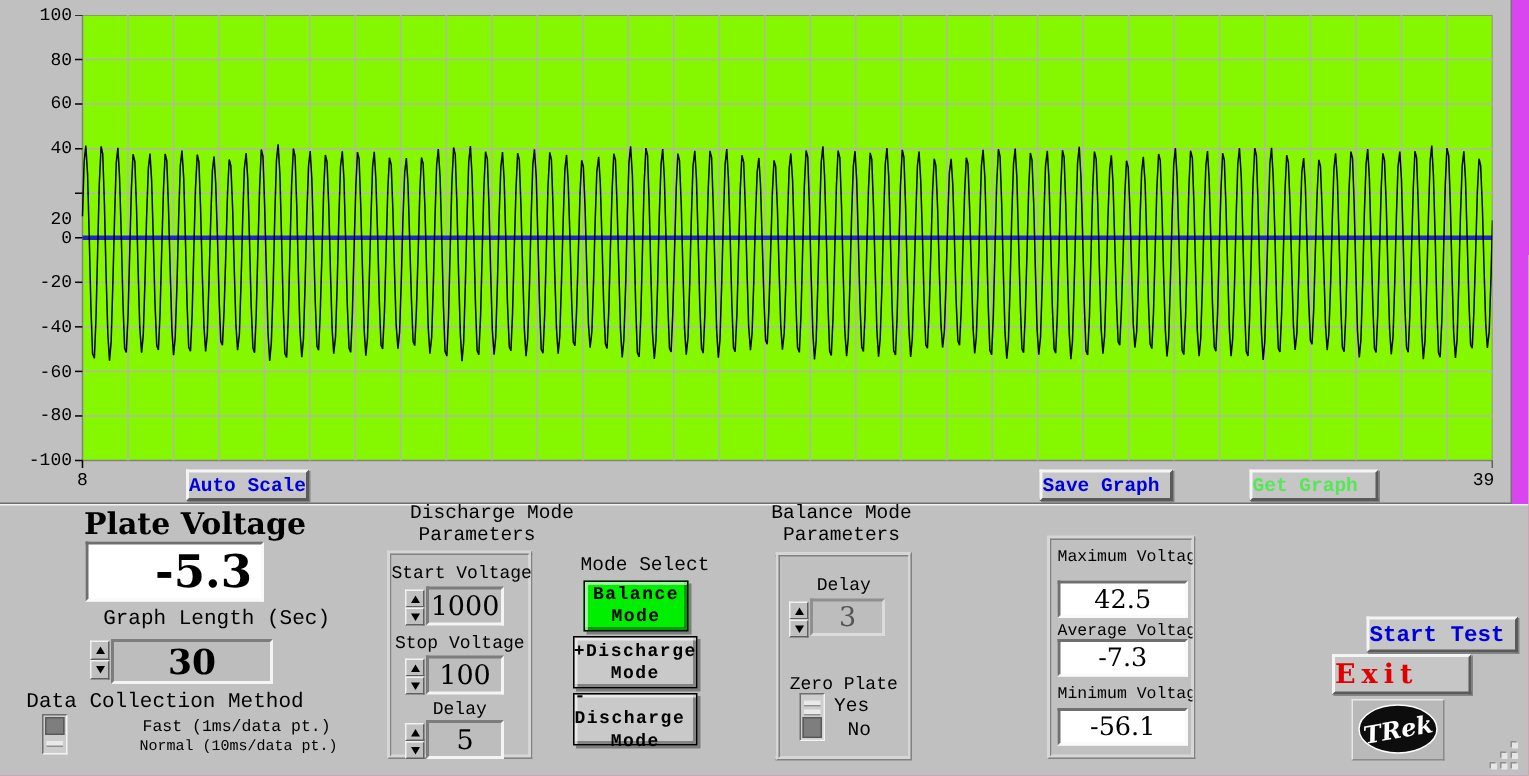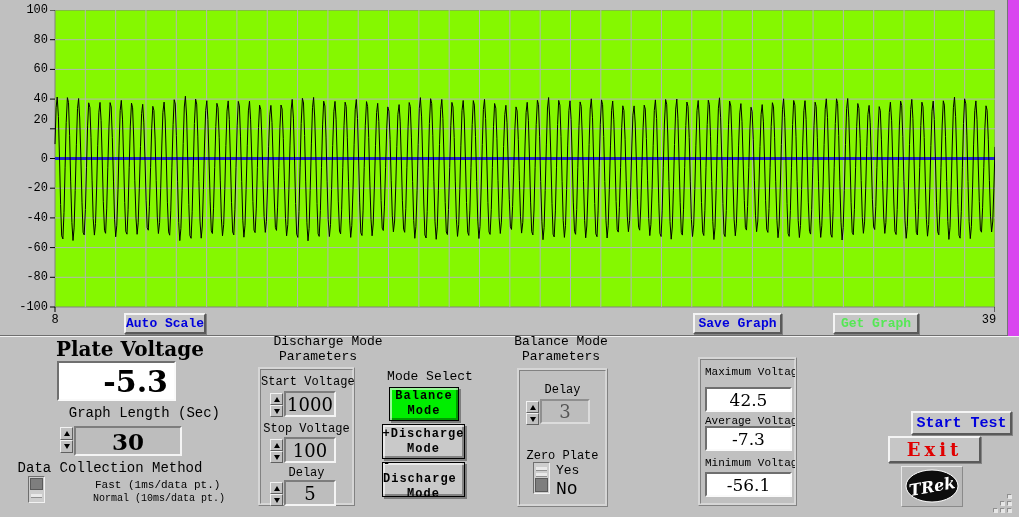--- a/index.html
+++ b/index.html
@@ -11,21 +11,21 @@
   #plot-svg{position:absolute;left:50px;top:10px;}
   .ylab{position:absolute;right:0;width:36px;text-align:right;font-size:12px;line-height:14px;}
   #y-axis-labels{position:absolute;left:10px;top:0;width:38px;height:335px;}
   .xlab{position:absolute;font-size:12px;text-align:center;}
   #x-start-label{left:47px;top:313px;width:16px;}
   #x-end-label{left:975px;top:313px;width:28px;}
   
   .btn3d{position:absolute;background:#c6c6c6;
     border-top:2px solid #f4f4f4;border-left:2px solid #f4f4f4;
     border-right:2px solid #5a5a5a;border-bottom:2px solid #5a5a5a;
-    box-shadow:1px 1px 0 #848484;display:flex;align-items:center;justify-content:center;
+    box-shadow:1px 1px 0 #848484;display:flex;align-items:center;justify-content:flex-start;
     font-weight:bold;font-size:13px;cursor:pointer;box-sizing:border-box;white-space:nowrap;}
   #auto-scale-button{left:124px;top:313px;width:82px;height:21px;}
   #save-graph-button{left:693px;top:313px;width:89px;height:21px;}
   #get-graph-button{left:833px;top:313px;width:86px;height:21px;}
   #holding-frame{position:absolute;left:554px;top:311px;width:94px;height:24px;
     border:2px solid #333;box-sizing:border-box;}
   #holding-button{position:static;width:100%;height:100%;border-width:2px;box-shadow:none;}
   
   #lower-panel{position:absolute;left:0;top:336px;width:1019px;height:181px;
     background:#c0c0c0;border-top:1px solid #f2f2f2;box-sizing:border-box;}
@@ -70,21 +70,21 @@
 <body>
 
 <div id="screen">
 
   <div id="chart-panel">
     <div id="y-axis-labels">
         <div class="ylab" style="top: 3px;">100</div>
         <div class="ylab" style="top: 32.7px;">80</div>
         <div class="ylab" style="top: 62.4px;">60</div>
         <div class="ylab" style="top: 92.1px;">40</div>
-        <div class="ylab" style="top: 113px;">20</div>
+        <div class="ylab" style="top: 139px;">20</div>
         <div class="ylab" style="top: 151.5px;">0</div>
         <div class="ylab" style="top: 181.2px;">-20</div>
         <div class="ylab" style="top: 210.9px;">-40</div>
         <div class="ylab" style="top: 240.6px;">-60</div>
         <div class="ylab" style="top: 270.3px;">-80</div>
         <div class="ylab" style="top: 300px;">-100</div>
       </div>
     <svg id="plot-svg" width="945" height="302" viewBox="0 0 945 302">
         <rect x="5" y="0" width="940" height="297" fill="#85f800" stroke="#828282" stroke-width="1"></rect>
         <line x1="35.322580645161295" y1="0" x2="35.322580645161295" y2="297" stroke="#b4b4b4" stroke-width="1"></line>
@@ -252,21 +252,21 @@
     <div class="abs sunken-gray" style="left:20px;top:28px;width:50px;height:25px;border-color:#8f8f8f #dcdcdc #dcdcdc #8f8f8f;">
       <span class="serif" style="font-size:18px;color:#555;">3</span>
     </div>
     <div class="ptitle" style="left:0;top:78px;width:85px;font-size:12px;">Zero Plate</div>
     <div class="vswitch" style="left:13px;top:91px;width:17px;height:32px;">
       <div class="vridge" style="top:4px;"></div>
       <div class="vridge" style="top:10px;"></div>
       <div class="vhandle" style="bottom:1px;height:14px;"></div>
     </div>
     <div class="lbl" style="left:36px;top:92px;font-size:13px;">Yes</div>
-    <div class="lbl" style="left:36px;top:108px;font-size:18px;">No</div>
+    <div class="lbl" style="left:45px;top:108px;font-size:13px;">No</div>
   </div>
 
   <div class="gpanel" style="left:698px;top:357px;width:99px;height:149px;">
     <div class="readout-label" style="left:4px;top:6px;">Maximum Voltage</div>
     <div class="abs sunken-white" style="left:4px;top:27px;width:87px;height:25px;">
       <span class="serif" style="font-size:17px;">42.5</span>
     </div>
     <div class="readout-label" style="left:4px;top:55px;">Average Voltag</div>
     <div class="abs sunken-white" style="left:4px;top:66px;width:87px;height:25px;">
       <span class="serif" style="font-size:17px;">-7.3</span>

